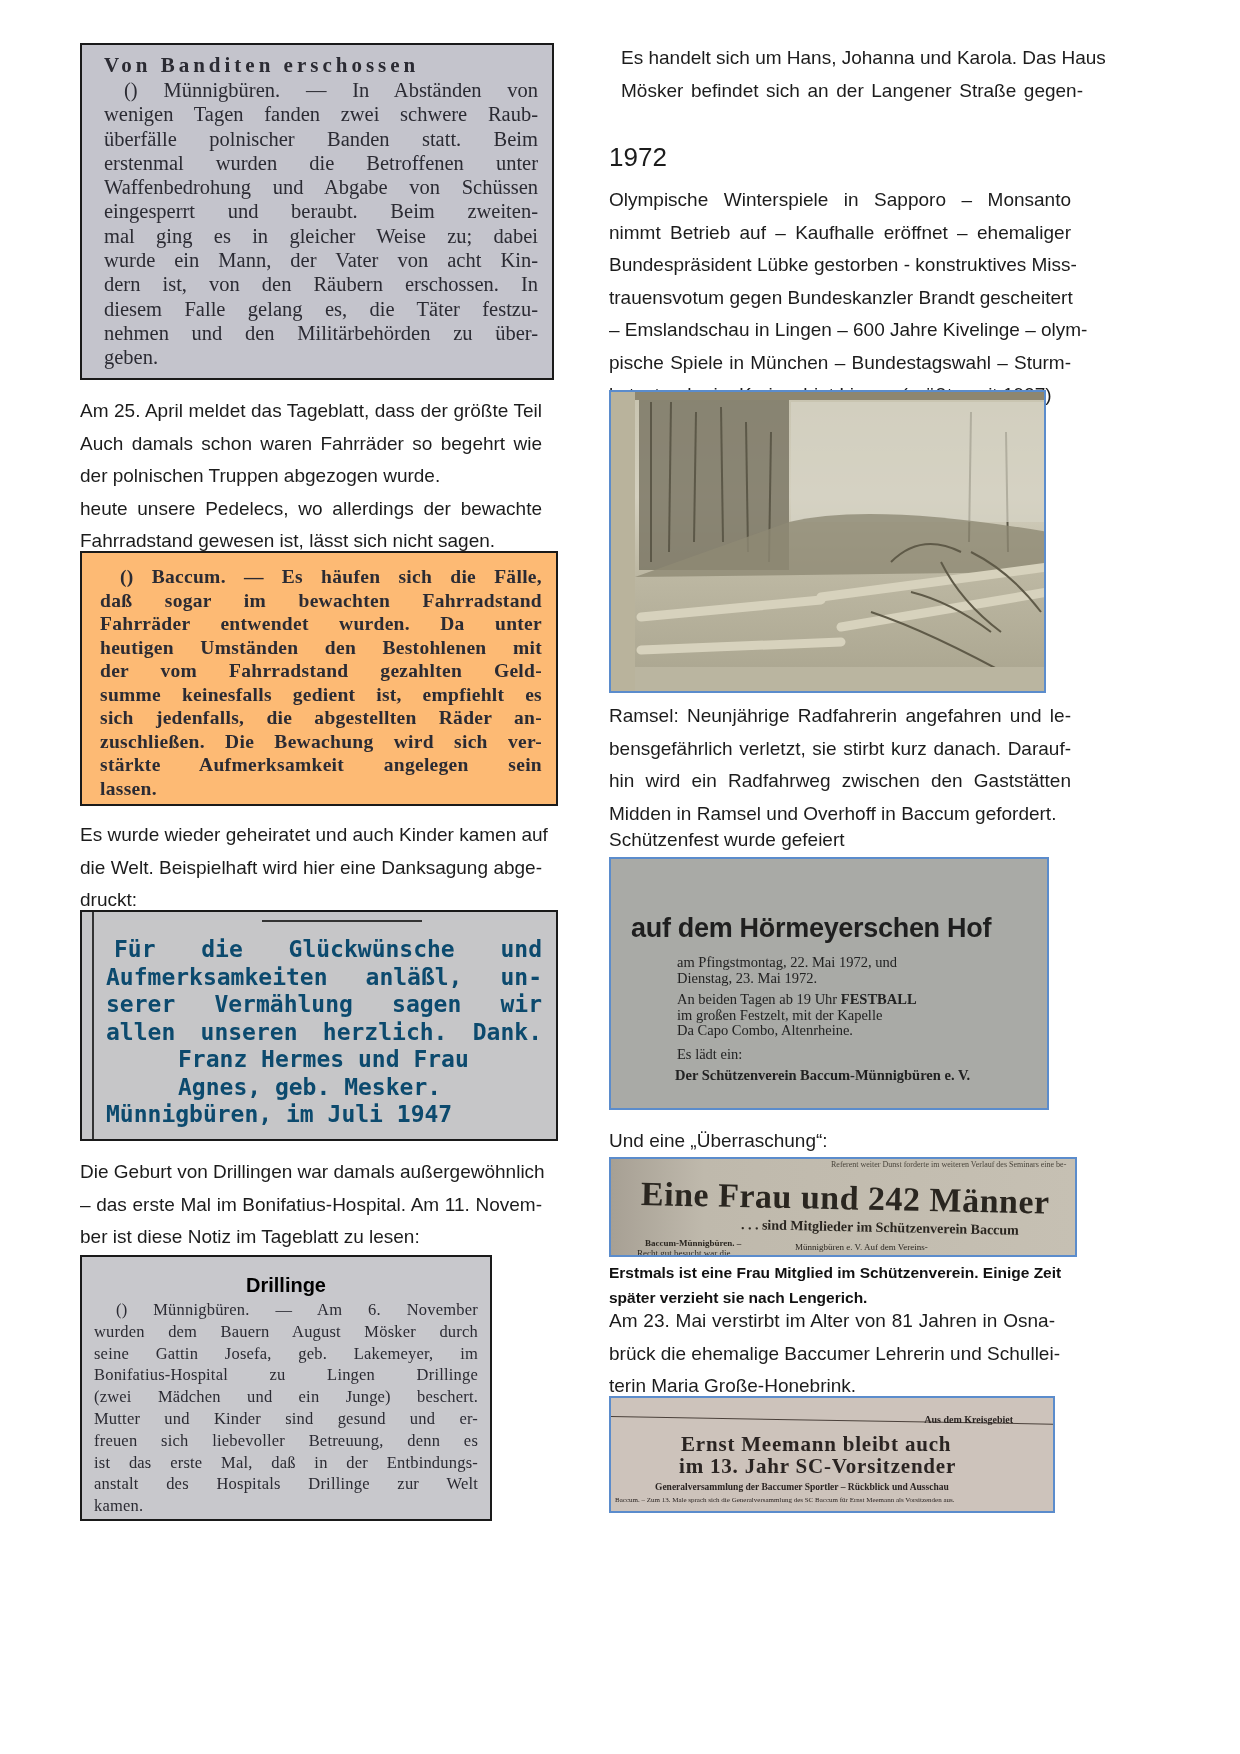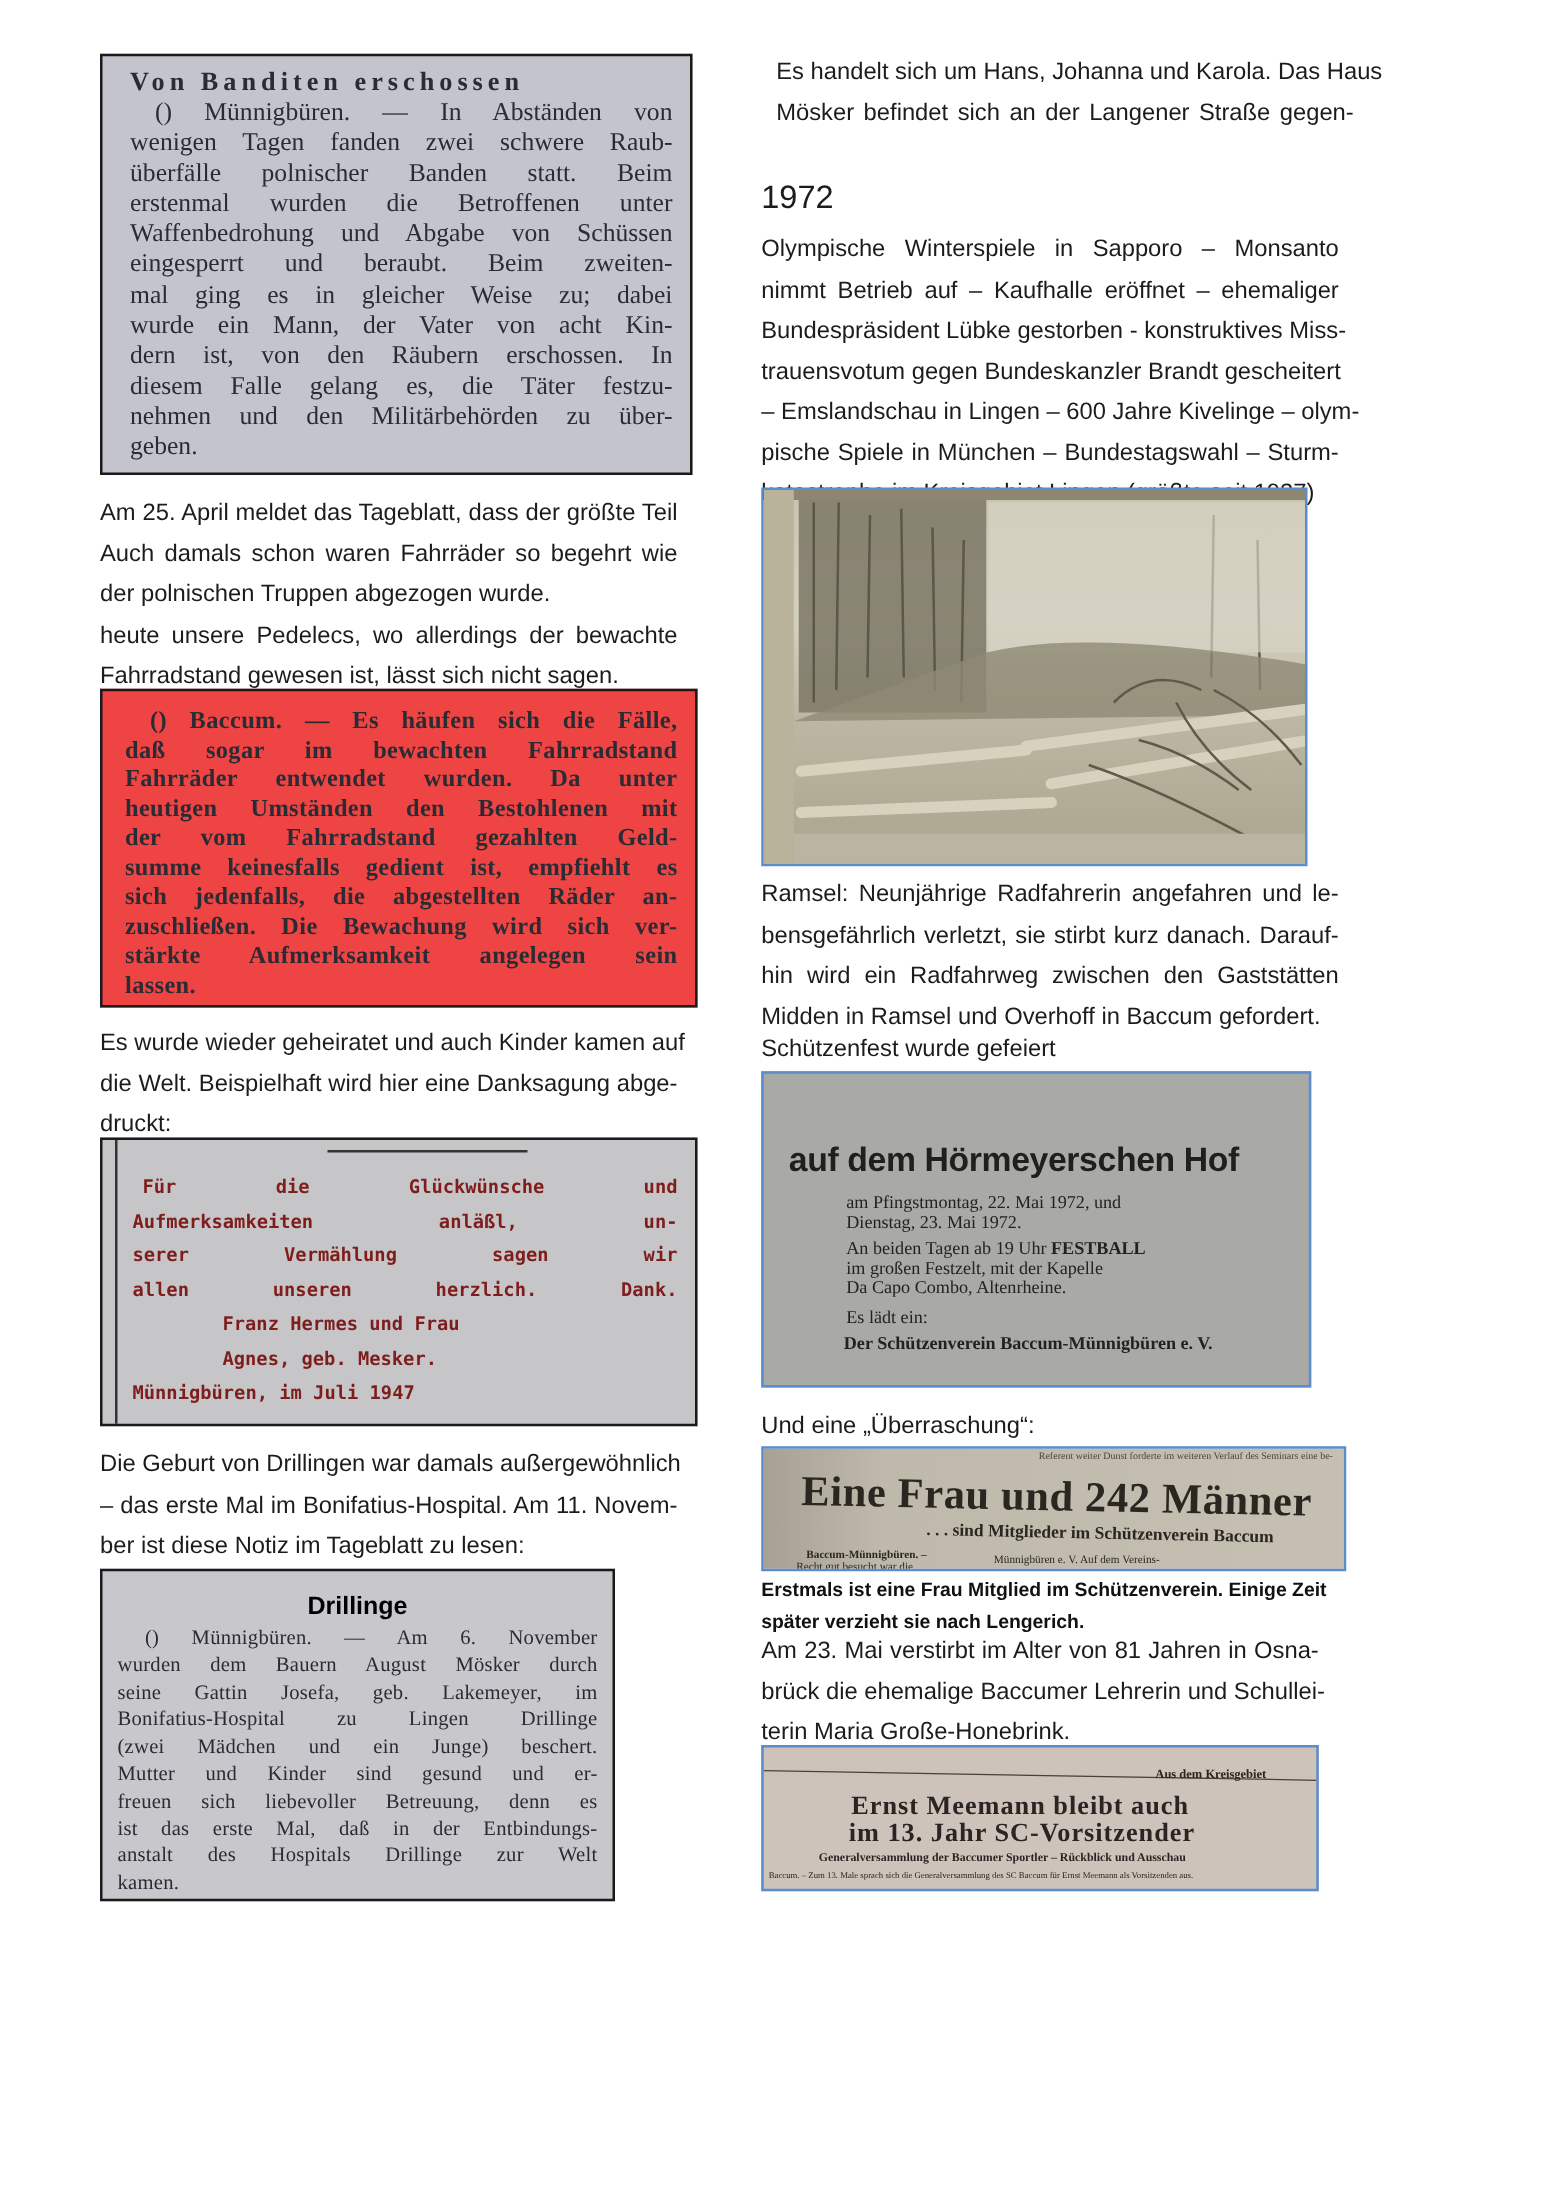--- a/index.html
+++ b/index.html
@@ -44,21 +44,21 @@
 </div>
 
 <div class="col-text" style="left:80px; top:395px; width:462px;">
   <span class="line">Am 25. April meldet das Tageblatt, dass der größte Teil</span>
   <span class="line">Auch damals schon waren Fahrräder so begehrt wie</span>
   <span class="line last">der polnischen Truppen abgezogen wurde.</span>
   <span class="line">heute unsere Pedelecs, wo allerdings der bewachte</span>
   <span class="line last">Fahrradstand gewesen ist, lässt sich nicht sagen.</span>
 </div>
 
-<div class="clip bw news" style="left:80px; top:551px; width:478px; height:255px; background:#ef4444; padding:12px 14px 0 18px;">
+<div class="clip bw news" style="left:80px; top:551px; width:478px; height:255px; background:#fdba74; padding:12px 14px 0 18px;">
   <div style="font-size:19.5px; line-height:23.5px; font-weight:bold; letter-spacing:0.3px;">
     <span class="row" style="padding-left:20px">() Baccum. — Es häufen sich die Fälle,</span>
     <span class="row">daß sogar im bewachten Fahrradstand</span>
     <span class="row">Fahrräder entwendet wurden. Da unter</span>
     <span class="row">heutigen Umständen den Bestohlenen mit</span>
     <span class="row">der vom Fahrradstand gezahlten Geld-</span>
     <span class="row">summe keinesfalls gedient ist, empfiehlt es</span>
     <span class="row">sich jedenfalls, die abgestellten Räder an-</span>
     <span class="row">zuschließen. Die Bewachung wird sich ver-</span>
     <span class="row">stärkte Aufmerksamkeit angelegen sein</span>
@@ -68,21 +68,21 @@
 
 <div class="col-text" style="left:80px; top:819px; width:462px;">
   <span class="line">Es wurde wieder geheiratet und auch Kinder kamen auf</span>
   <span class="line">die Welt. Beispielhaft wird hier eine Danksagung abge-</span>
   <span class="line last">druckt:</span>
 </div>
 
 <div class="clip bw" style="left:80px; top:910px; width:478px; height:231px; background:#c6c6c8;">
   <div style="position:absolute; left:180px; top:8px; width:160px; height:2px; background:#333;"></div>
   <div style="position:absolute; left:10px; top:0; width:2px; height:231px; background:#333;"></div>
-  <div style="position:absolute; left:24px; top:24px; width:436px; font-family:'DejaVu Sans Mono','Liberation Mono',monospace; font-weight:bold; color:#7f1d1d; font-size:15px; line-height:27.5px;">
+  <div style="position:absolute; left:24px; top:24px; width:436px; font-family:'DejaVu Sans Mono','Liberation Mono',monospace; font-weight:bold; color:#0c4a6e; font-size:23px; line-height:27.5px;">
     <span class="row" style="display:block; text-align-last:justify; text-align:justify; padding-left:8px;">Für die Glückwünsche und</span>
     <span class="row" style="display:block; text-align-last:justify; text-align:justify;">Aufmerksamkeiten anläßl, un-</span>
     <span class="row" style="display:block; text-align-last:justify; text-align:justify;">serer Vermählung sagen wir</span>
     <span class="row" style="display:block; text-align-last:justify; text-align:justify;">allen unseren herzlich. Dank.</span>
     <span style="display:block; padding-left:72px;">Franz Hermes und Frau</span>
     <span style="display:block; padding-left:72px;">Agnes, geb. Mesker.</span>
     <span style="display:block;">Münnigbüren, im Juli 1947</span>
   </div>
 </div>
 

